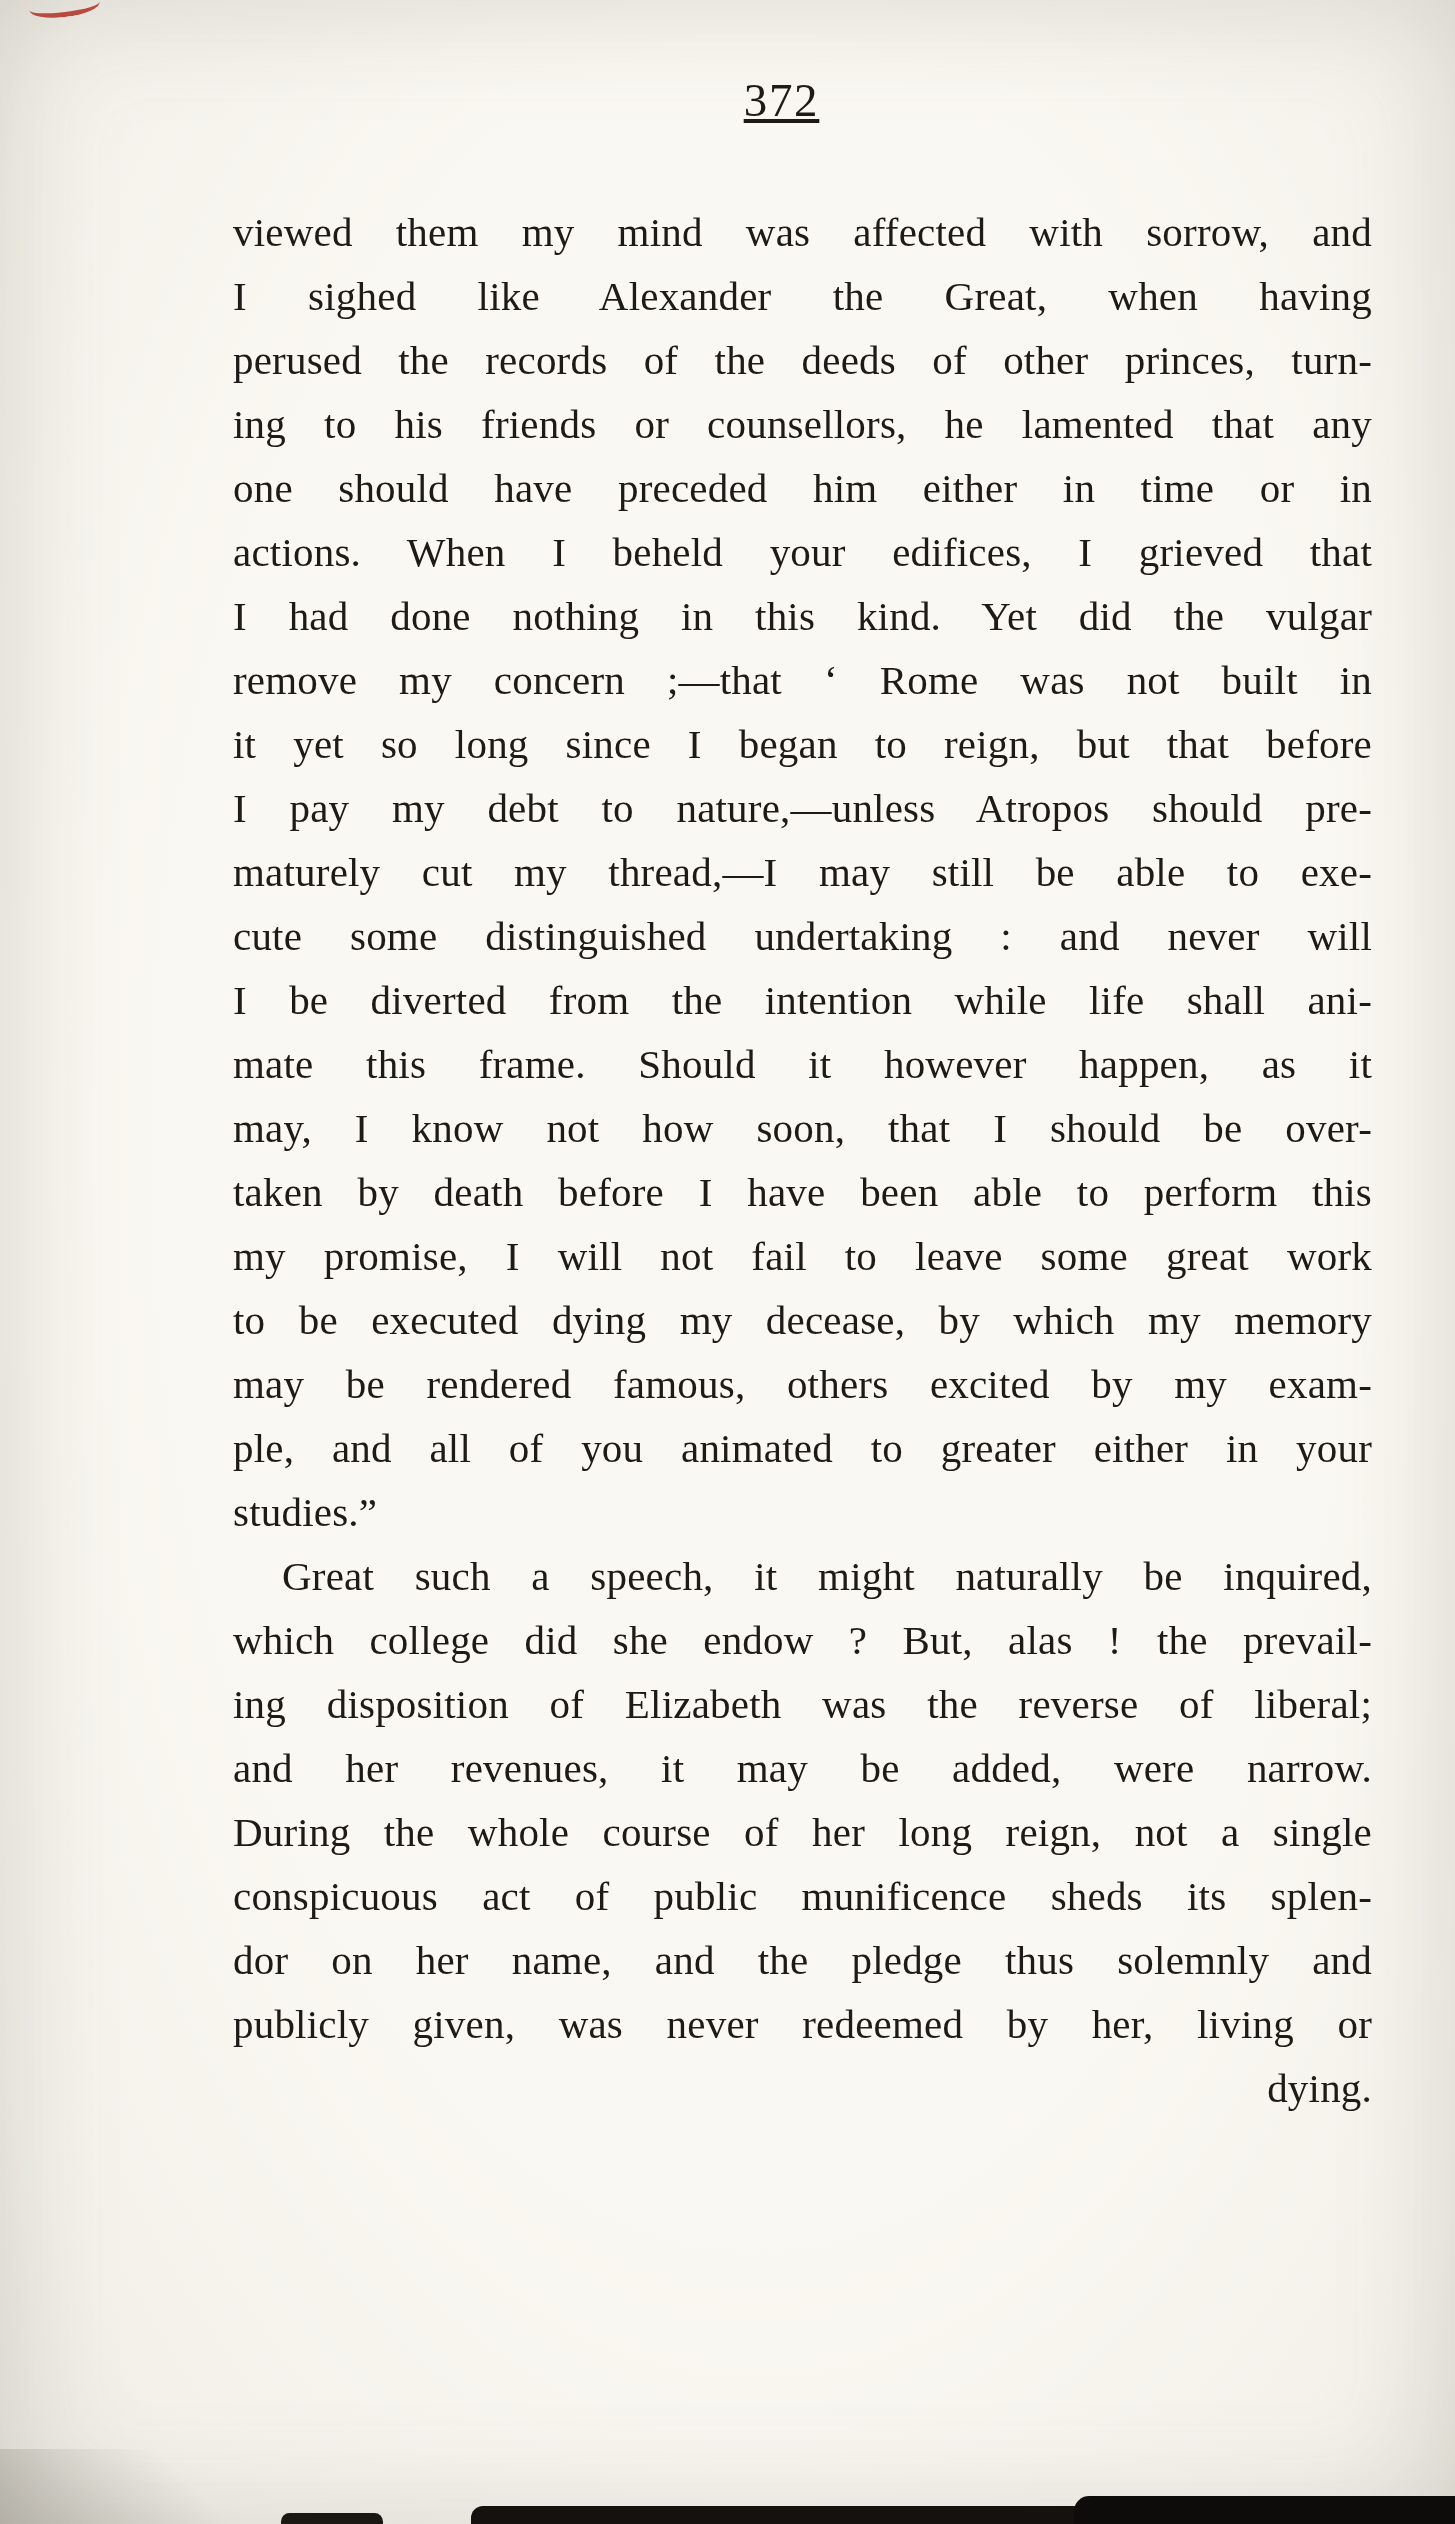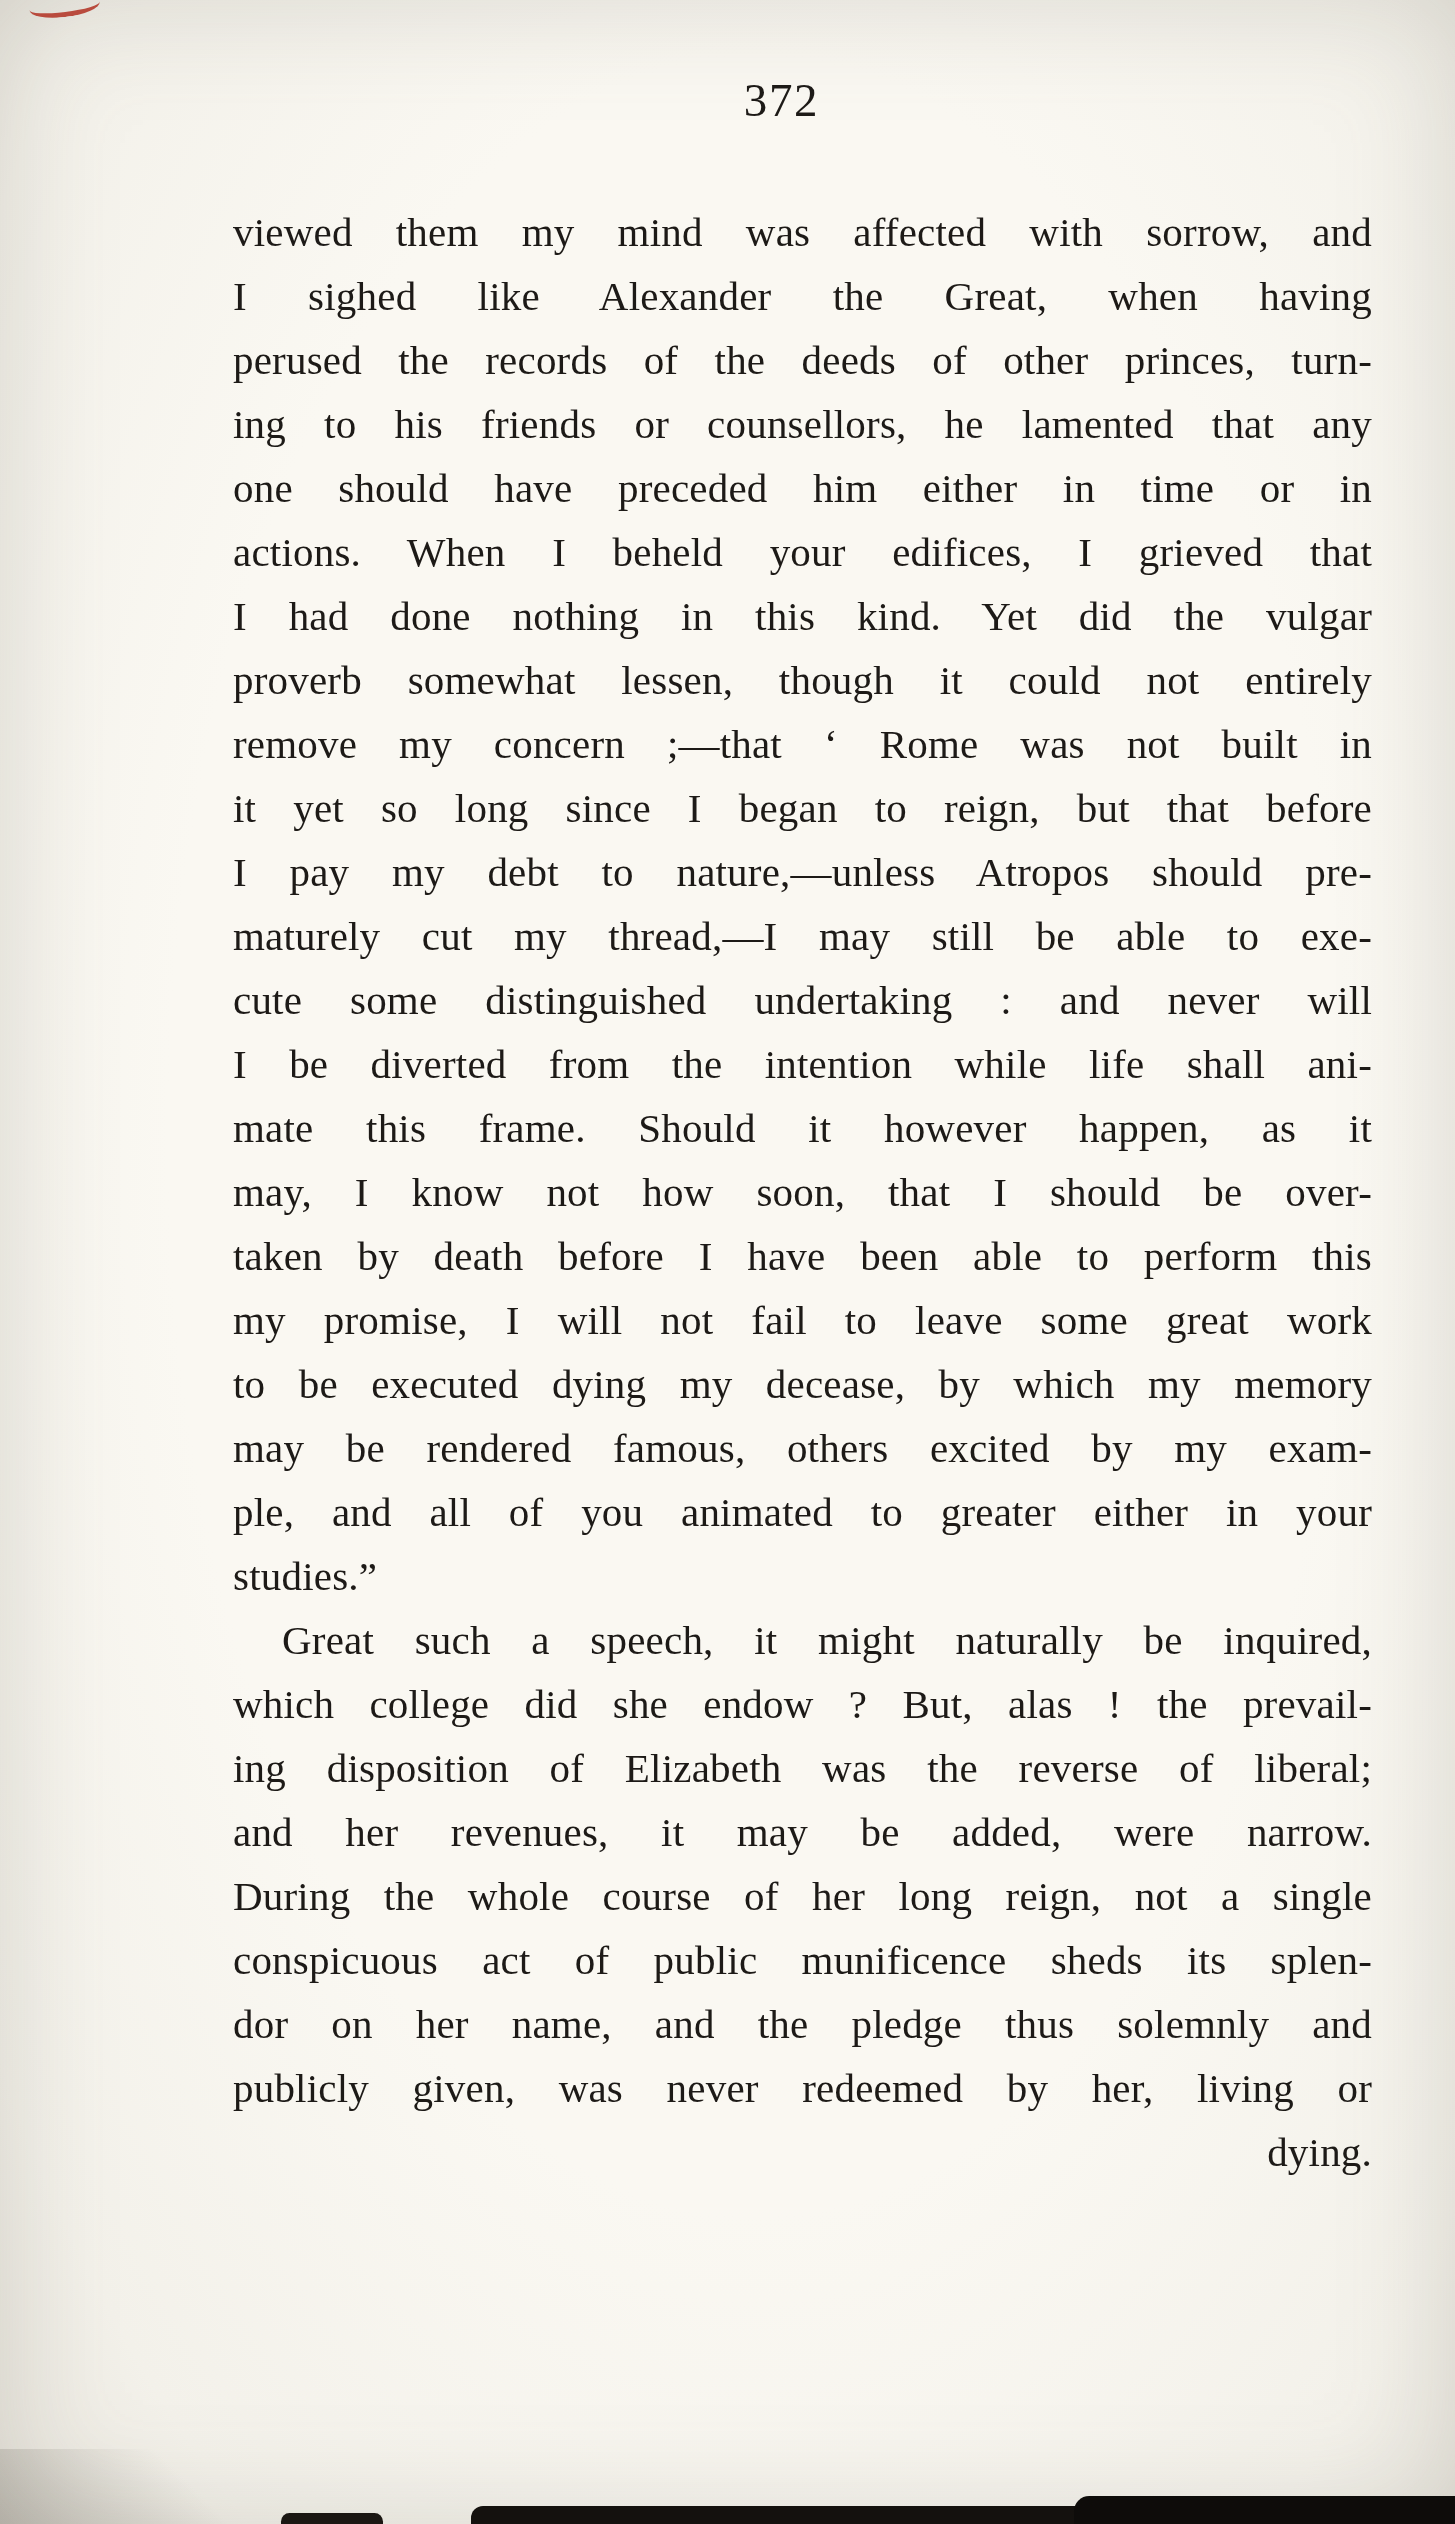--- a/index.html
+++ b/index.html
@@ -18,20 +18,21 @@
     color: #1d1a17;
   }
   .page-number {
     position: absolute;
     top: 73px;
     left: 212px;
     width: 1139px;
     text-align: center;
     font-size: 47px;
     letter-spacing: 1.7px;
+    text-decoration: underline;
   }
   .text-block {
     position: absolute;
     top: 200px;
     left: 212px;
     width: 1139px;
     font-size: 41px;
     line-height: 64px;
     letter-spacing: 0.2px;
     margin-left: 21px;
@@ -109,21 +110,20 @@
   <div class="page-number">372</div>
 
   <div class="text-block">
     <div class="line">viewed them my mind was affected with sorrow, and</div>
     <div class="line">I sighed like Alexander the Great, when having</div>
     <div class="line">perused the records of the deeds of other princes, turn-</div>
     <div class="line">ing to his friends or counsellors, he lamented that any</div>
     <div class="line">one should have preceded him either in time or in</div>
     <div class="line">actions. When I beheld your edifices, I grieved that</div>
     <div class="line">I had done nothing in this kind. Yet did the vulgar</div>
-    <div class="line">proverb somewhat lessen, though it could not entirely</div>
     <div class="line">remove my concern ;—that ‘ Rome was not built in</div>
     <div class="line">it yet so long since I began to reign, but that before</div>
     <div class="line">I pay my debt to nature,—unless Atropos should pre-</div>
     <div class="line">maturely cut my thread,—I may still be able to exe-</div>
     <div class="line">cute some distinguished undertaking : and never will</div>
     <div class="line">I be diverted from the intention while life shall ani-</div>
     <div class="line">mate this frame. Should it however happen, as it</div>
     <div class="line">may, I know not how soon, that I should be over-</div>
     <div class="line">taken by death before I have been able to perform this</div>
     <div class="line">my promise, I will not fail to leave some great work</div>

